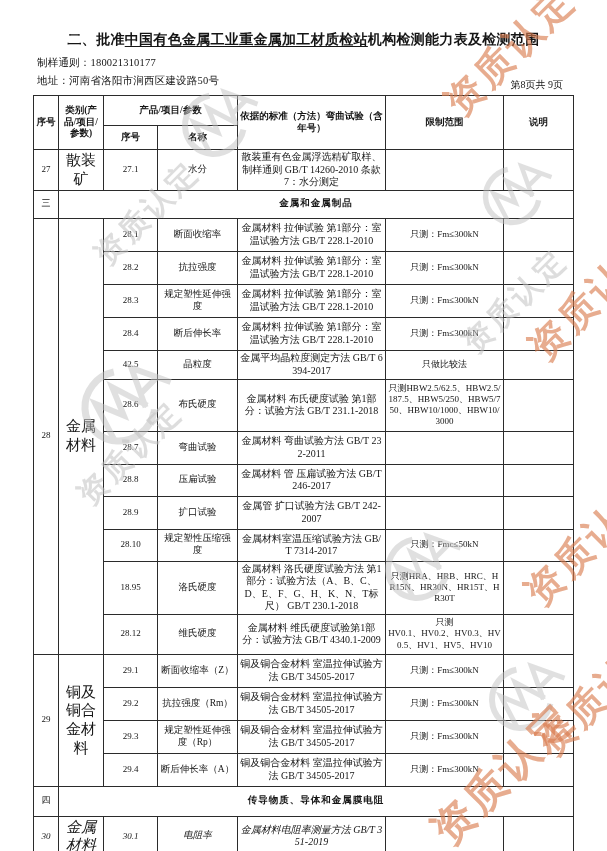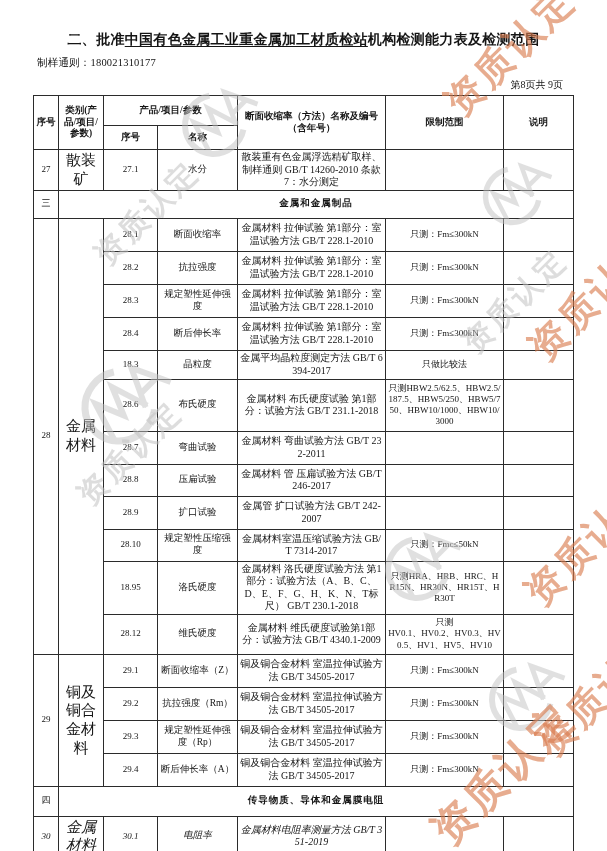--- a/index.html
+++ b/index.html
@@ -66,38 +66,41 @@
 
 <div class="page">
 
   <div class="title">
     <span>二、批准</span><span class="u">中国有色金属工业重金属加工材质检站</span><span>机构检测能力表及检测范围</span>
   </div>
 
   <div class="meta cert">
     <span>制样通则：</span><span>180021310177</span>
   </div>
+  <div class="meta addr">
+    <span>地址：</span><span>河南省洛阳市涧西区建设路50号</span>
+  </div>
   <div class="page-info">第8页共 9页</div>
 
   <table>
     <colgroup>
       <col style="width:25px">
         <col style="width:45px">
         <col style="width:54px">
       <col style="width:80px">
         <col style="width:148px">
         <col style="width:118px">
         <col style="width:70px">
     </colgroup>
     <thead>
       <tr style="height:30px">
         <th rowspan="2">序号</th>
         <th rowspan="2">类别(产品/项目/参数)</th>
         <th colspan="2">产品/项目/参数</th>
-        <th rowspan="2">断面收缩率（方法）名称及编号（含年号）</th>
+        <th rowspan="2">依据的标准（方法）弯曲试验（含年号）</th>
         <th rowspan="2">限制范围</th>
         <th rowspan="2">说明</th>
       </tr>
       <tr style="height:24px">
         <th>序号</th>
         <th>名称</th>
       </tr>
     </thead>
     <tbody>
         <tr style="height: 36px;">
@@ -137,21 +140,21 @@
           <td></td>
         </tr>
         <tr style="height: 33px;">
           <td>28.4</td>
           <td class="name">断后伸长率</td>
           <td class="std">金属材料 拉伸试验 第1部分：室温试验方法 GB/T 228.1-2010</td>
           <td class="limit">只测：Fm≤300kN</td>
           <td></td>
         </tr>
         <tr style="height: 29px;">
-          <td>18.3</td>
+          <td>42.5</td>
           <td class="name">晶粒度</td>
           <td class="std">金属平均晶粒度测定方法 GB/T 6394-2017</td>
           <td class="limit">只做比较法</td>
           <td></td>
         </tr>
         <tr style="height: 52px;">
           <td>28.6</td>
           <td class="name">布氏硬度</td>
           <td class="std">金属材料 布氏硬度试验 第1部分：试验方法 GB/T 231.1-2018</td>
           <td class="limit">只测HBW2.5/62.5、HBW2.5/187.5、HBW5/250、HBW5/750、HBW10/1000、HBW10/3000</td>

